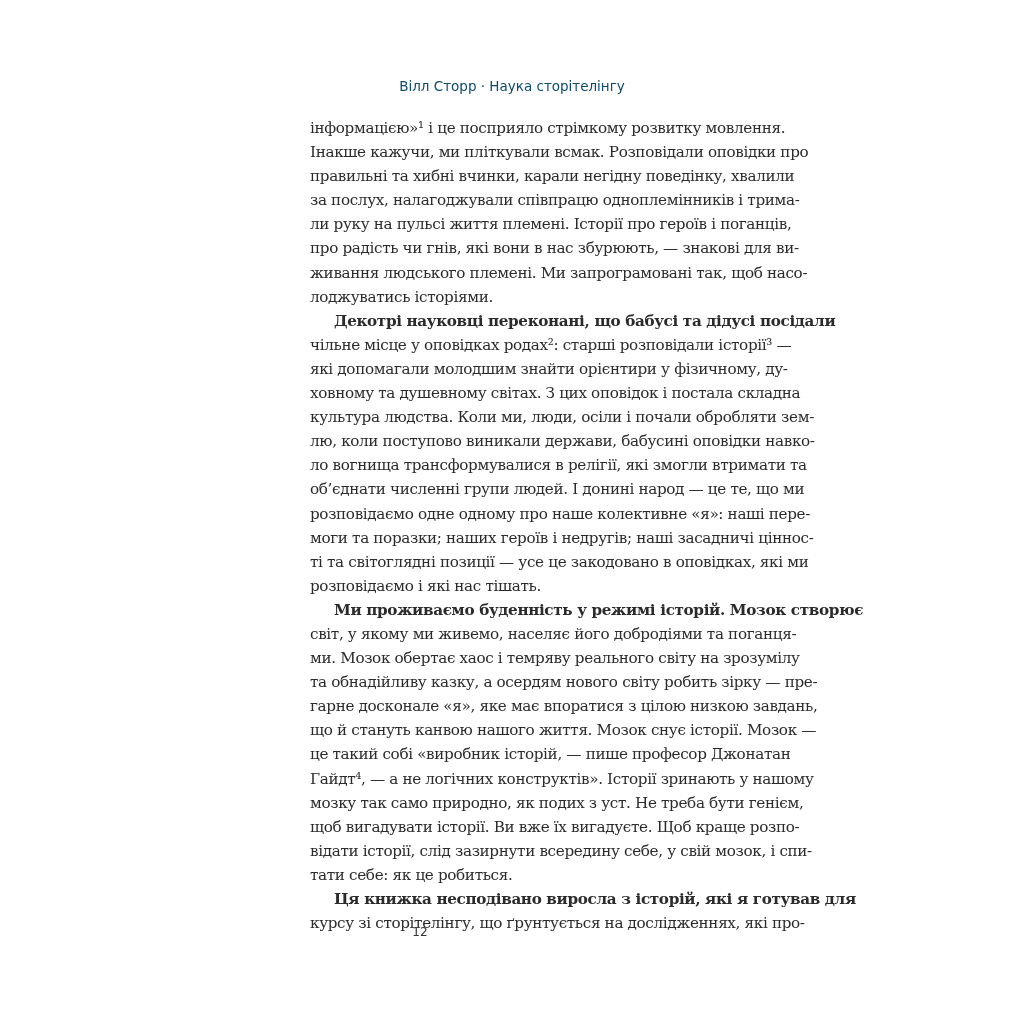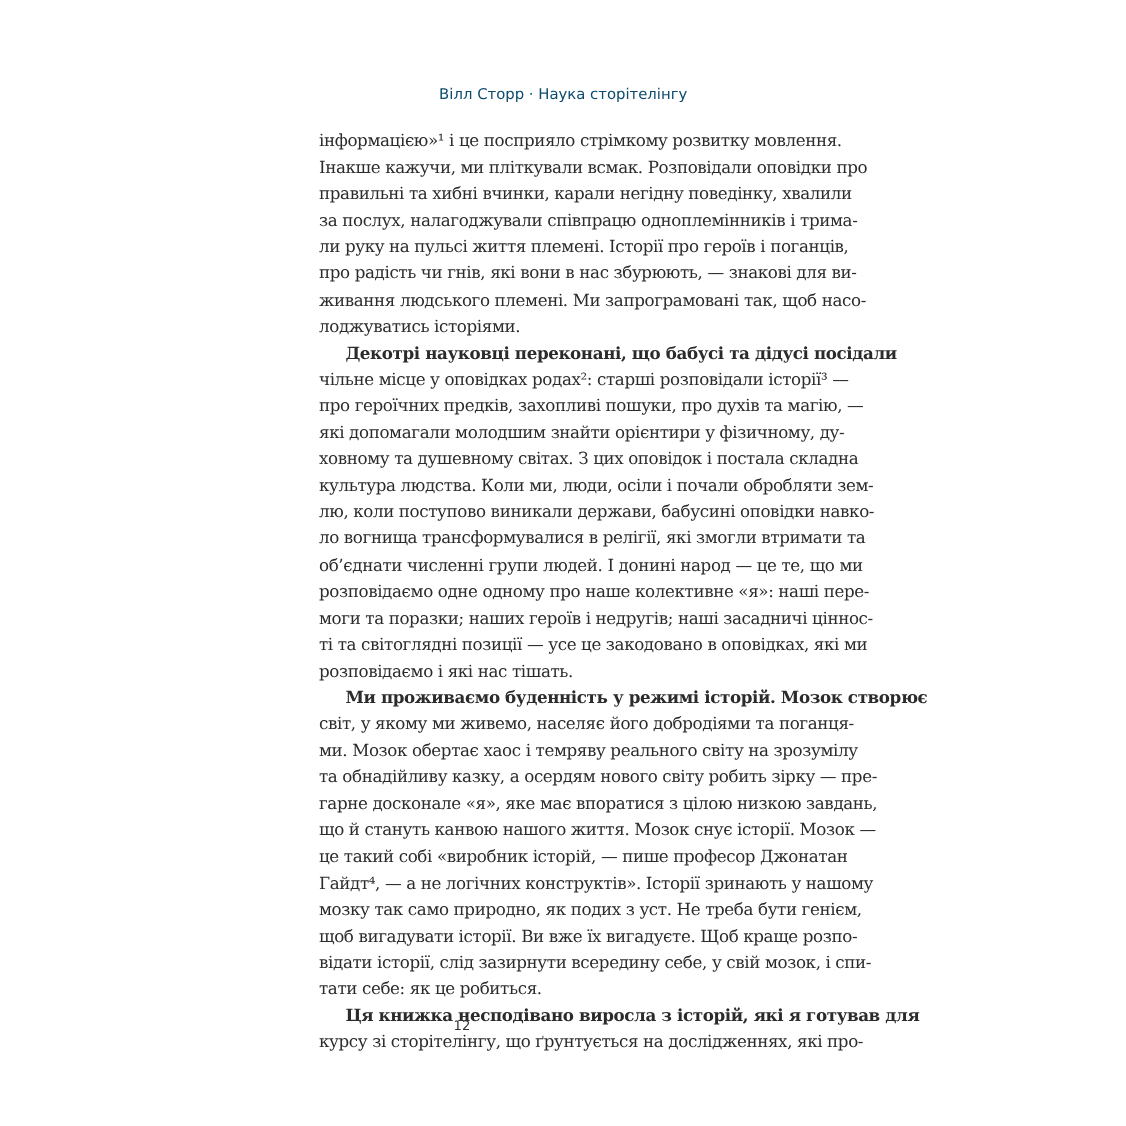--- a/index.html
+++ b/index.html
@@ -3,21 +3,21 @@
 <meta charset="utf-8">
 <style>
   html, body { margin:0; padding:0; background:#ffffff; }
   body { width:1024px; height:1024px; position:relative; overflow:hidden; }
   .page { position:absolute; left:0; top:0; width:1024px; height:1024px; background:#fff; }
   .running-head {
     position:absolute; top:78px; left:0; width:1024px; text-align:center;
     font-family:"DejaVu Sans", sans-serif; font-size:13.5px; color:#0c4a6e;
   }
   .body-text {
-    position:absolute; left:290px; top:116px; width:466px;
+    position:absolute; left:310px; top:116px; width:466px;
     font-family:"DejaVu Serif", serif; font-size:15.2px; line-height:24.1px;
     color:#2b2b2b; text-align:justify; letter-spacing:-0.35px;
   }
   .line { display:block; white-space:nowrap; height:24.1px; text-align-last:justify; text-align:justify; }
   .line.last { text-align-last:left; }
   .line.indent { padding-left:24px;font-weight:bold; }
   .folio {
     position:absolute; top:925px; left:0; width:840px; text-align:center;
     font-family:"DejaVu Sans", sans-serif; font-size:12px; color:#333;
   }
@@ -31,21 +31,20 @@
       <span class="line">інформацією»¹ і це посприяло стрімкому розвитку мовлення.</span>
       <span class="line">Інакше кажучи, ми пліткували всмак. Розповідали оповідки про</span>
       <span class="line">правильні та хибні вчинки, карали негідну поведінку, хвалили</span>
       <span class="line">за послух, налагоджували співпрацю одноплемінників і трима-</span>
       <span class="line">ли руку на пульсі життя племені. Історії про героїв і поганців,</span>
       <span class="line">про радість чи гнів, які вони в нас збурюють, — знакові для ви-</span>
       <span class="line">живання людського племені. Ми запрограмовані так, щоб насо-</span>
       <span class="line last">лоджуватись історіями.</span>
       <span class="line indent">Декотрі науковці переконані, що бабусі та дідусі посідали</span>
       <span class="line">чільне місце у оповідках родах²: старші розповідали історії³ —</span>
-      <span class="line">про героїчних предків, захопливі пошуки, про духів та магію, —</span>
       <span class="line">які допомагали молодшим знайти орієнтири у фізичному, ду-</span>
       <span class="line">ховному та душевному світах. З цих оповідок і постала складна</span>
       <span class="line">культура людства. Коли ми, люди, осіли і почали обробляти зем-</span>
       <span class="line">лю, коли поступово виникали держави, бабусині оповідки навко-</span>
       <span class="line">ло вогнища трансформувалися в релігії, які змогли втримати та</span>
       <span class="line">об’єднати численні групи людей. І донині народ — це те, що ми</span>
       <span class="line">розповідаємо одне одному про наше колективне «я»: наші пере-</span>
       <span class="line">моги та поразки; наших героїв і недругів; наші засадничі ціннос-</span>
       <span class="line">ті та світоглядні позиції — усе це закодовано в оповідках, які ми</span>
       <span class="line last">розповідаємо і які нас тішать.</span>

